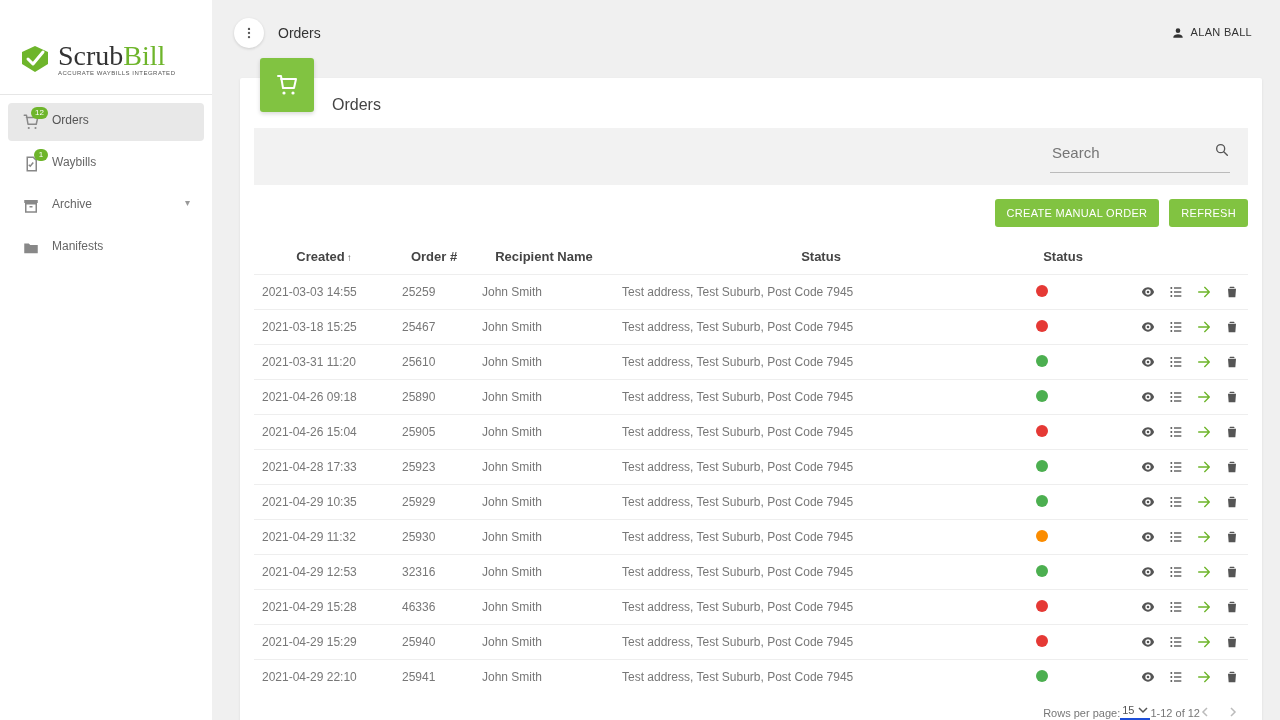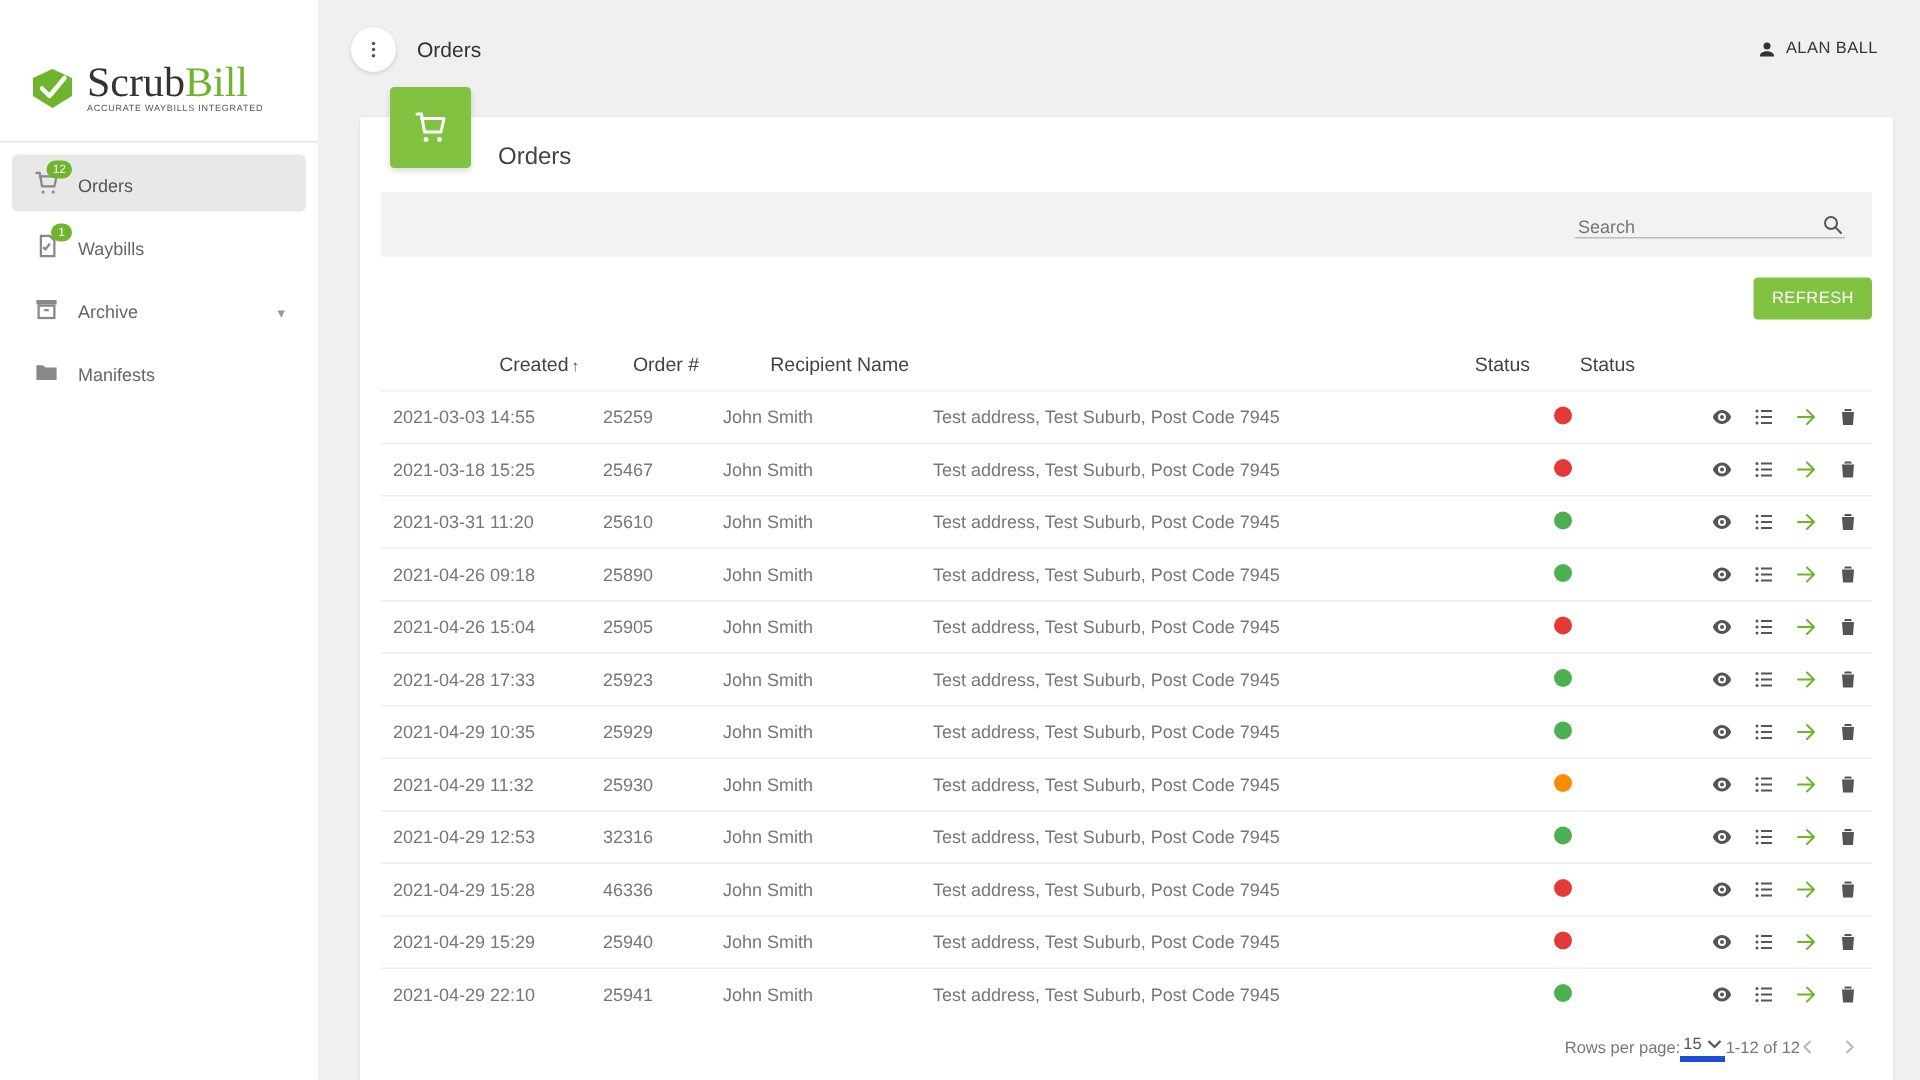--- a/index.html
+++ b/index.html
@@ -11,50 +11,50 @@
   .main    { flex: 1; background: #f0f0f0; display: flex; flex-direction: column; padding: 0 0 32px 0; }
 
   
   .logo { padding: 42px 18px 18px 18px; display:flex; align-items:center; gap:6px; border-bottom:1px solid #e6e6e6; margin:0 0 8px 0;}
   .logo svg { flex-shrink:0; }
   .logo-word { font-family: "Brush Script MT","Segoe Script",cursive; font-size: 28px; color:#333; line-height:1; }
   .logo-word .accent { color:#6eb52b; }
   .logo-tag { font-size:6px; letter-spacing:0.5px; color:#555; text-transform:uppercase; }
 
   
-  .nav-item { display:flex; align-items:flex-end; gap:12px; padding: 10px 14px; margin: 0 8px 4px 8px; border-radius:4px; color:#666; font-size:12px; cursor:pointer; position:relative;}
+  .nav-item { display:flex; align-items:flex-start; gap:12px; padding: 10px 14px; margin: 0 8px 4px 8px; border-radius:4px; color:#666; font-size:12px; cursor:pointer; position:relative;}
   .nav-item.active { background:#e8e8e8; color:#555; }
   .nav-item .nav-icon { width:18px; height:18px; display:flex; align-items:center; justify-content:center; color:#888; position:relative;}
   .nav-badge { position:absolute; top:-6px; right:-8px; background:#6eb52b; color:#fff; border-radius:8px; font-size:8px; line-height:1; padding:2px 4px; min-width:14px; text-align:center;}
   .nav-chevron { margin-left:auto; color:#999; font-size:10px;}
 
   
   .header { padding: 18px 28px 0 22px; display:flex; align-items:center; gap:14px; }
   .icon-btn-round { width:30px; height:30px; border-radius:50%; background:#fff; box-shadow:0 1px 3px rgba(0,0,0,0.15); display:flex; align-items:center; justify-content:center; color:#555; cursor:pointer;}
   .header-title { font-size:14px; color:#333; }
   .user-chip { margin-left:auto; display:flex; gap:6px; font-size:11px; color:#333; letter-spacing:0.3px;}
   .user-chip svg { width:14px; height:14px; }
 
   
   .card { background:#fff; margin: 30px 18px 0 28px; border-radius:2px; box-shadow:0 1px 3px rgba(0,0,0,0.08); position:relative; padding: 0 0 12px 0;}
   .card-header-row { display:flex; align-items:center; padding: 18px 20px 14px 20px; gap:18px;}
   .card-icon-tile { width:54px; height:54px; background:#81c341; border-radius:3px; display:flex; align-items:center; justify-content:center; color:#fff; margin-top:-40px; box-shadow:0 2px 4px rgba(0,0,0,0.15);}
   .card-title { font-size:16px; color:#444; }
 
   .search-bar { margin: 0 14px; background:#f2f2f2; padding: 12px 18px; display:flex; align-items:center;}
   .search-field { margin-left:auto; width:180px; position:relative;}
-  .search-field input { width:100%; border:none; border-bottom:1px solid #bbb; background:transparent; font-size:12px; padding:4px 20px 0 2px; outline:none; color:#555;}
+  .search-field input { width:100%; border:none; border-bottom:1px solid #bbb; background:transparent; font-size:15px; padding:4px 20px 11px 2px; outline:none; color:#555;}
   .search-field .search-icon { position:absolute; right:0; top:2px; color:#555;}
 
   .actions-row { display:flex; justify-content:flex-end; gap:10px; padding: 14px 14px 6px 14px;}
   .btn { background:#81c341; color:#fff; border:none; border-radius:3px; font-size:11px; padding:8px 12px; letter-spacing:0.3px; cursor:pointer;}
 
   
   table.data { width: calc(100% - 28px); margin: 6px 14px 0 14px; border-collapse:collapse; font-size:12px; color:#555;}
-  table.data th { text-align:right; font-weight:400; color:#444; font-size:13px; padding:10px 8px; }
+  table.data th { text-align:center; font-weight:700; color:#444; font-size:13px; padding:10px 8px; }
   table.data td { padding:9px 8px; border-top:1px solid #eee; color:#777; }
   .col-created { width:140px;}
   .col-order   { width:80px;}
   .col-name    { width:140px;}
   .col-status  { width:70px; text-align:center;}
   .col-actions { width:150px; text-align:right; white-space:nowrap;}
   th.col-status, td.col-status { text-align:left; }
   .status-dot { width:12px; height:12px; border-radius:50%; display:inline-block; }
   .status-red    { background:#e53935;}
   .status-green  { background:#4caf50;}
@@ -169,20 +169,21 @@
           <span class="search-icon">
             <svg width="16" height="16" viewBox="0 0 24 24">
                 <circle cx="10" cy="10" r="6" fill="none" stroke="currentColor" stroke-width="2"></circle>
                 <line x1="15" y1="15" x2="20" y2="20" stroke="currentColor" stroke-width="2" stroke-linecap="round"></line>
               </svg>
           </span>
         </div>
       </div>
 
       <div class="actions-row">
+        <button class="btn">CREATE MANUAL ORDER</button>
         <button class="btn">REFRESH</button>
       </div>
 
       <table class="data">
         <thead>
           <tr>
             <th class="col-created"><span>Created</span><span class="sort-arrow">↑</span></th>
             <th class="col-order">Order #</th>
             <th class="col-name">Recipient Name</th>
             <th>Status</th>

